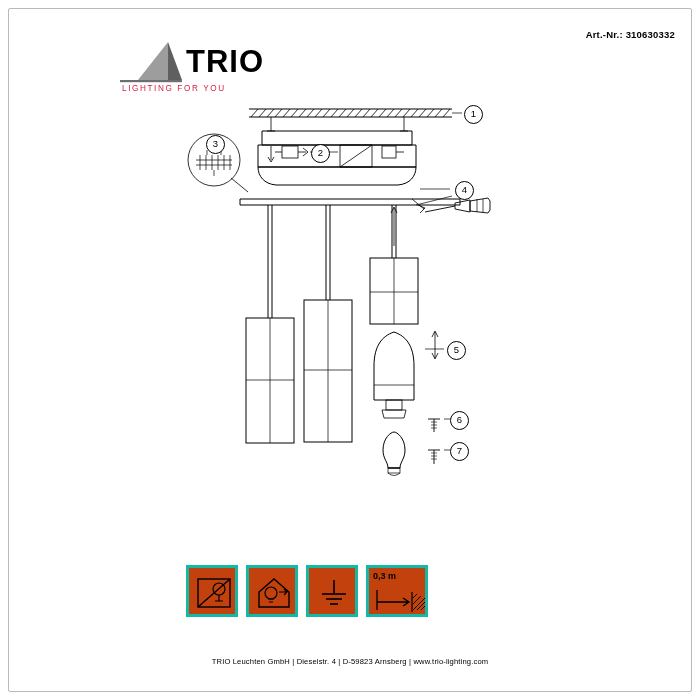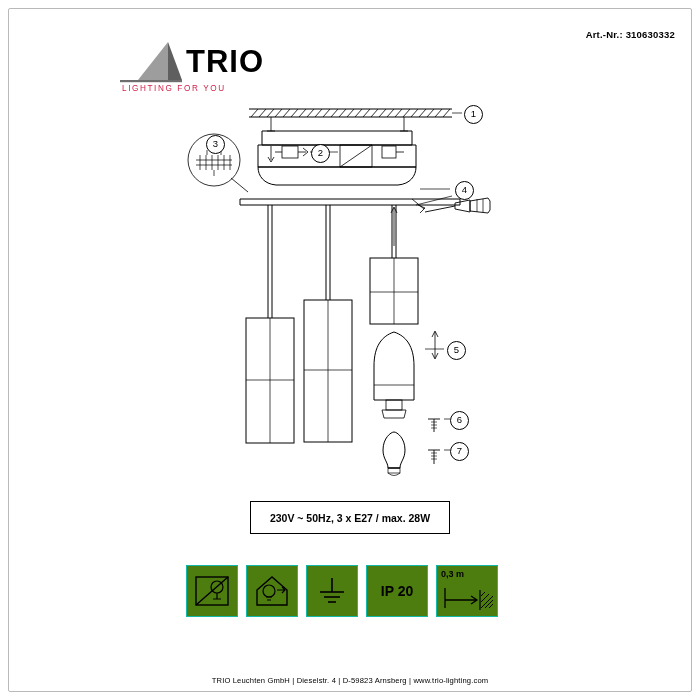--- a/index.html
+++ b/index.html
@@ -109,44 +109,44 @@
     left: 186px;
     top: 565px;
     width: 340px;
     height: 52px;
     display: flex;
     gap: 8px;
   }
   .sym {
     width: 52px;
     height: 52px;
-    border: 1px solid #14b8a6;
+    border: 3px solid #14b8a6;
     box-sizing: border-box;
     position: relative;
-    background: #4d7c0f;
+    background: #c2410c;
   }
   .sym.wide { width: 62px; }
   .sym-ip {
     font-size: 14px;
     font-weight: bold;
     line-height: 50px;
     text-align: center;
   }
   .dist-label {
     position: absolute;
     left: 4px;
     top: 3px;
     font-size: 9px;
     font-weight: bold;
   }
   
   .footer {
     position: absolute;
     left: 0;
-    top: 676px;
+    top: 657px;
     width: 700px;
     text-align: center;
     font-size: 7.6px;
     letter-spacing: 0.15px;
   }
   .footer span { white-space: pre; }
 </style>
 </head>
 <body>
 
@@ -311,23 +311,20 @@
   </svg>
 
   <div class="callout" style="left:464px; top:105px;">1</div>
   <div class="callout" style="left:311px; top:144px;">2</div>
   <div class="callout" style="left:206px; top:135px;">3</div>
   <div class="callout" style="left:455px; top:181px;">4</div>
   <div class="callout" style="left:447px; top:341px;">5</div>
   <div class="callout" style="left:450px; top:411px;">6</div>
   <div class="callout" style="left:450px; top:442px;">7</div>
 
-  <div class="spec-box">
-    <span>230V ~ 50Hz, 3 x E27 / max. 28W</span>
-  </div>
 
   <div class="sym-row">
 
     <div class="sym">
       <svg width="50" height="50" viewBox="0 0 50 50">
         <rect x="9" y="11" width="32" height="28" fill="none" stroke="#000" stroke-width="1.4"></rect>
         <circle cx="30" cy="21" r="6" fill="none" stroke="#000" stroke-width="1.2"></circle>
         <path d="M30,27 L30,33 M26,33 L34,33" stroke="#000" stroke-width="1.2" fill="none"></path>
         <line x1="9" y1="39" x2="41" y2="11" stroke="#000" stroke-width="1.4"></line>
       </svg>
@@ -344,23 +341,20 @@
 
     <div class="sym">
       <svg width="50" height="50" viewBox="0 0 50 50">
         <line x1="25" y1="12" x2="25" y2="26" stroke="#000" stroke-width="1.6"></line>
         <line x1="13" y1="26" x2="37" y2="26" stroke="#000" stroke-width="1.6"></line>
         <line x1="17" y1="31" x2="33" y2="31" stroke="#000" stroke-width="1.6"></line>
         <line x1="21" y1="36" x2="29" y2="36" stroke="#000" stroke-width="1.6"></line>
       </svg>
     </div>
 
-    <div class="sym wide">
-      <div class="sym-ip">IP 20</div>
-    </div>
 
     <div class="sym wide">
       <div class="dist-label">0,3 m</div>
       <svg width="60" height="50" viewBox="0 0 60 50">
         <path d="M8,34 L40,34 M34,30 L40,34 L34,38" fill="none" stroke="#000" stroke-width="1.3"></path>
         <line x1="8" y1="22" x2="8" y2="42" stroke="#000" stroke-width="1.3"></line>
         <g stroke="#000" stroke-width="1">
           <line x1="44" y1="42" x2="56" y2="30"></line>
           <line x1="44" y1="36" x2="52" y2="28"></line>
           <line x1="48" y1="42" x2="56" y2="34"></line>

